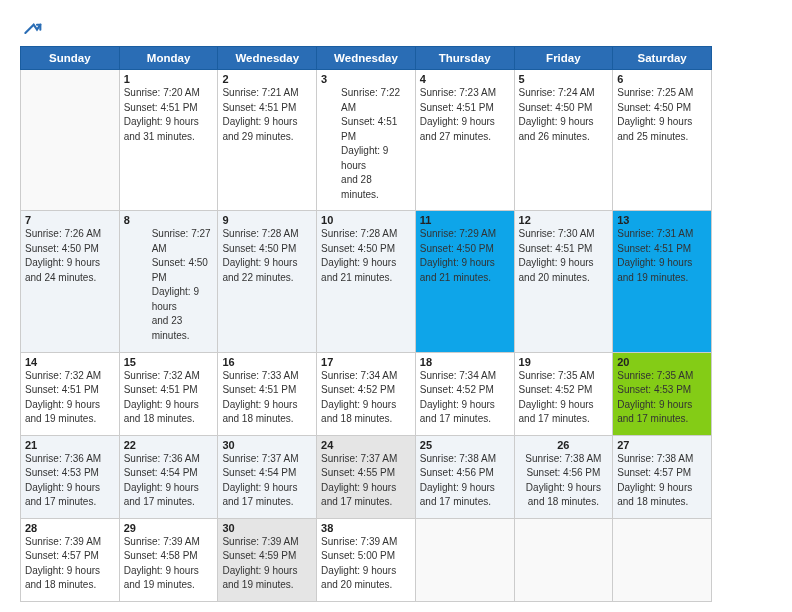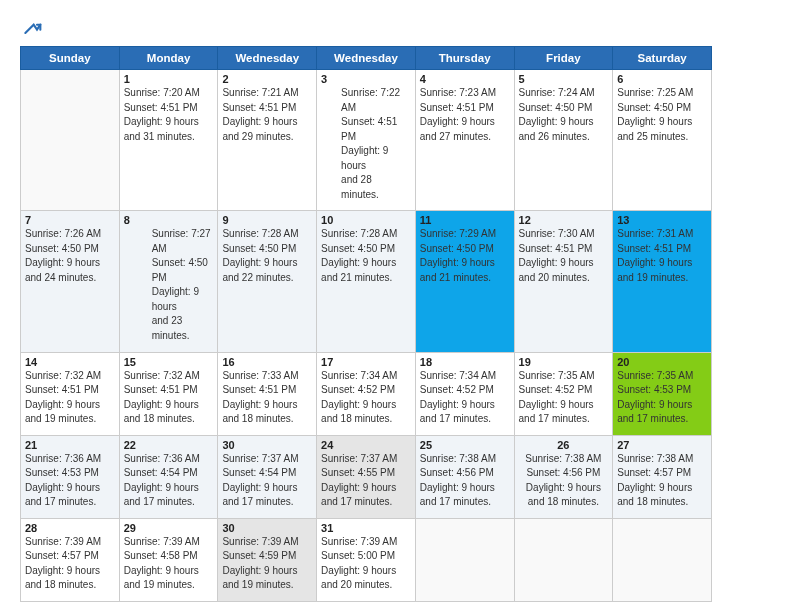--- a/index.html
+++ b/index.html
@@ -358,21 +358,21 @@
 and 19 minutes.</div>
           </td>
           <td style="background: #e5e5e5;">
             <span class="day-number">30</span>
             <div class="day-info" style="white-space: pre-line;">Sunrise: 7:39 AM
 Sunset: 4:59 PM
 Daylight: 9 hours
 and 19 minutes.</div>
           </td>
           <td style="background: rgb(255, 255, 255);">
-            <span class="day-number">31</span>
+            <span class="day-number">38</span>
             <div class="day-info" style="white-space: pre-line;">Sunrise: 7:39 AM
 Sunset: 5:00 PM
 Daylight: 9 hours
 and 20 minutes.</div>
           </td>
           <td class="empty-cell" style="background: rgb(249, 249, 249);"></td>
           <td class="empty-cell" style="background: rgb(249, 249, 249);"></td>
           <td class="empty-cell" style="background: rgb(249, 249, 249);"></td>
         </tr>
       </tbody>

